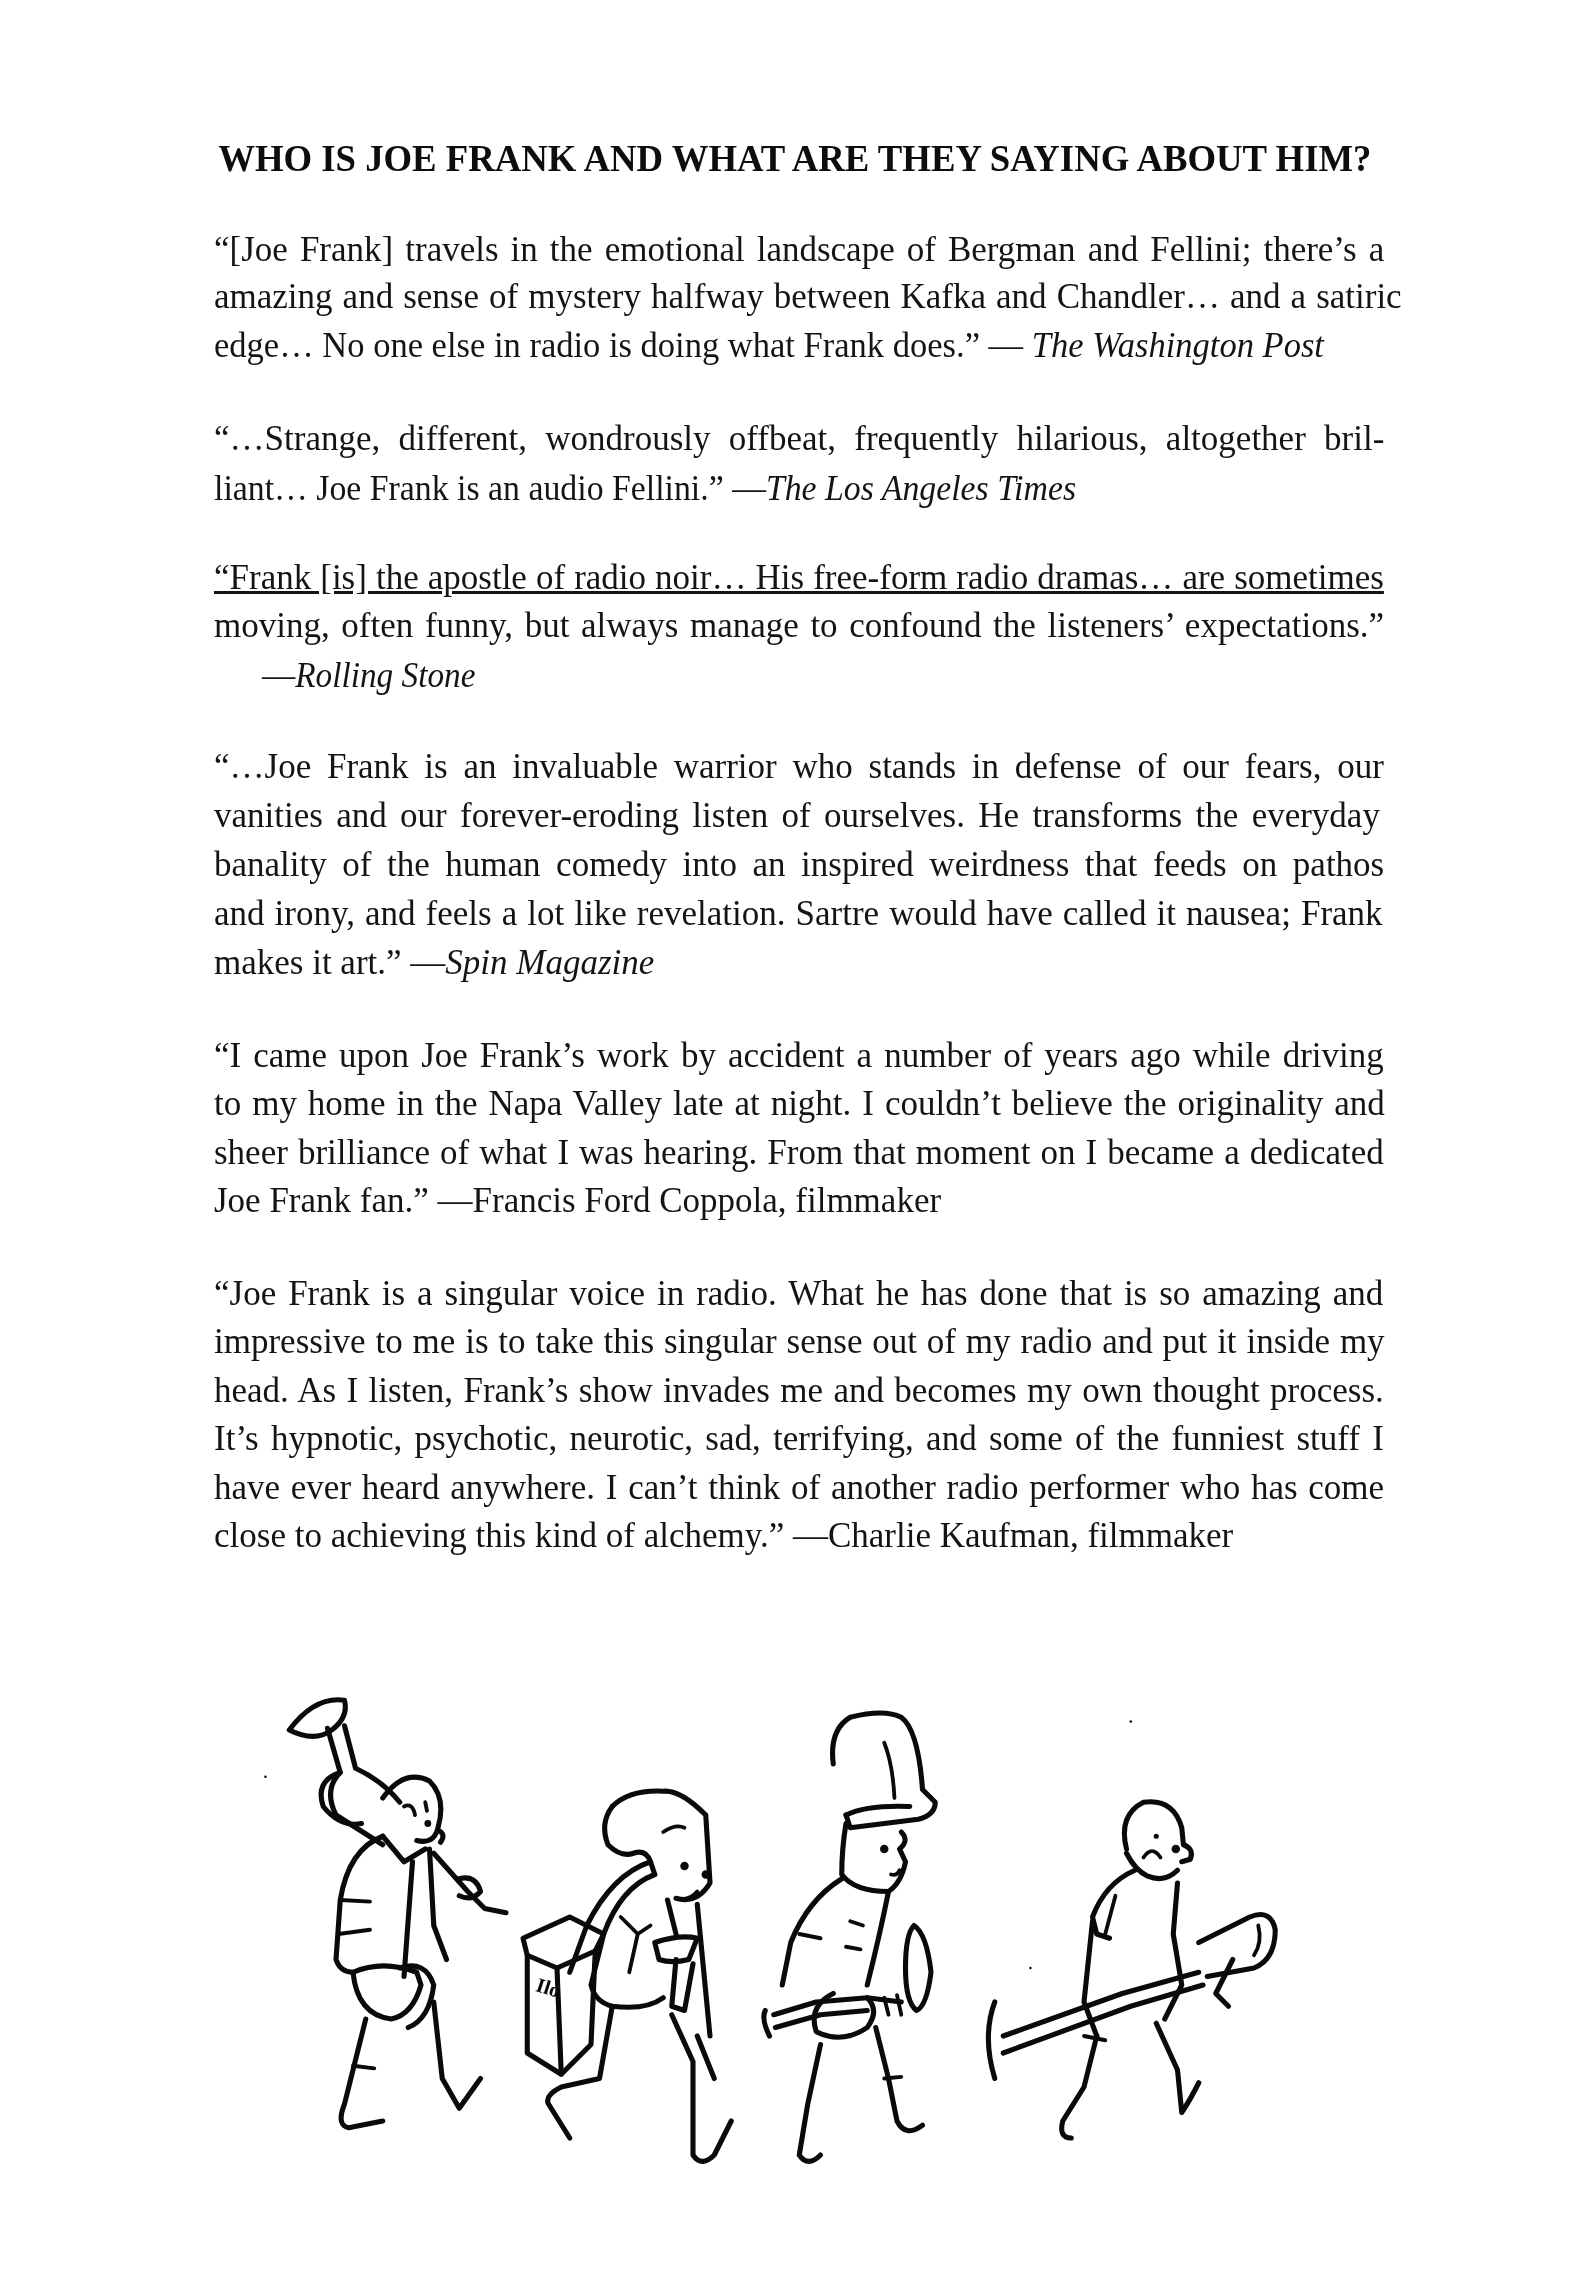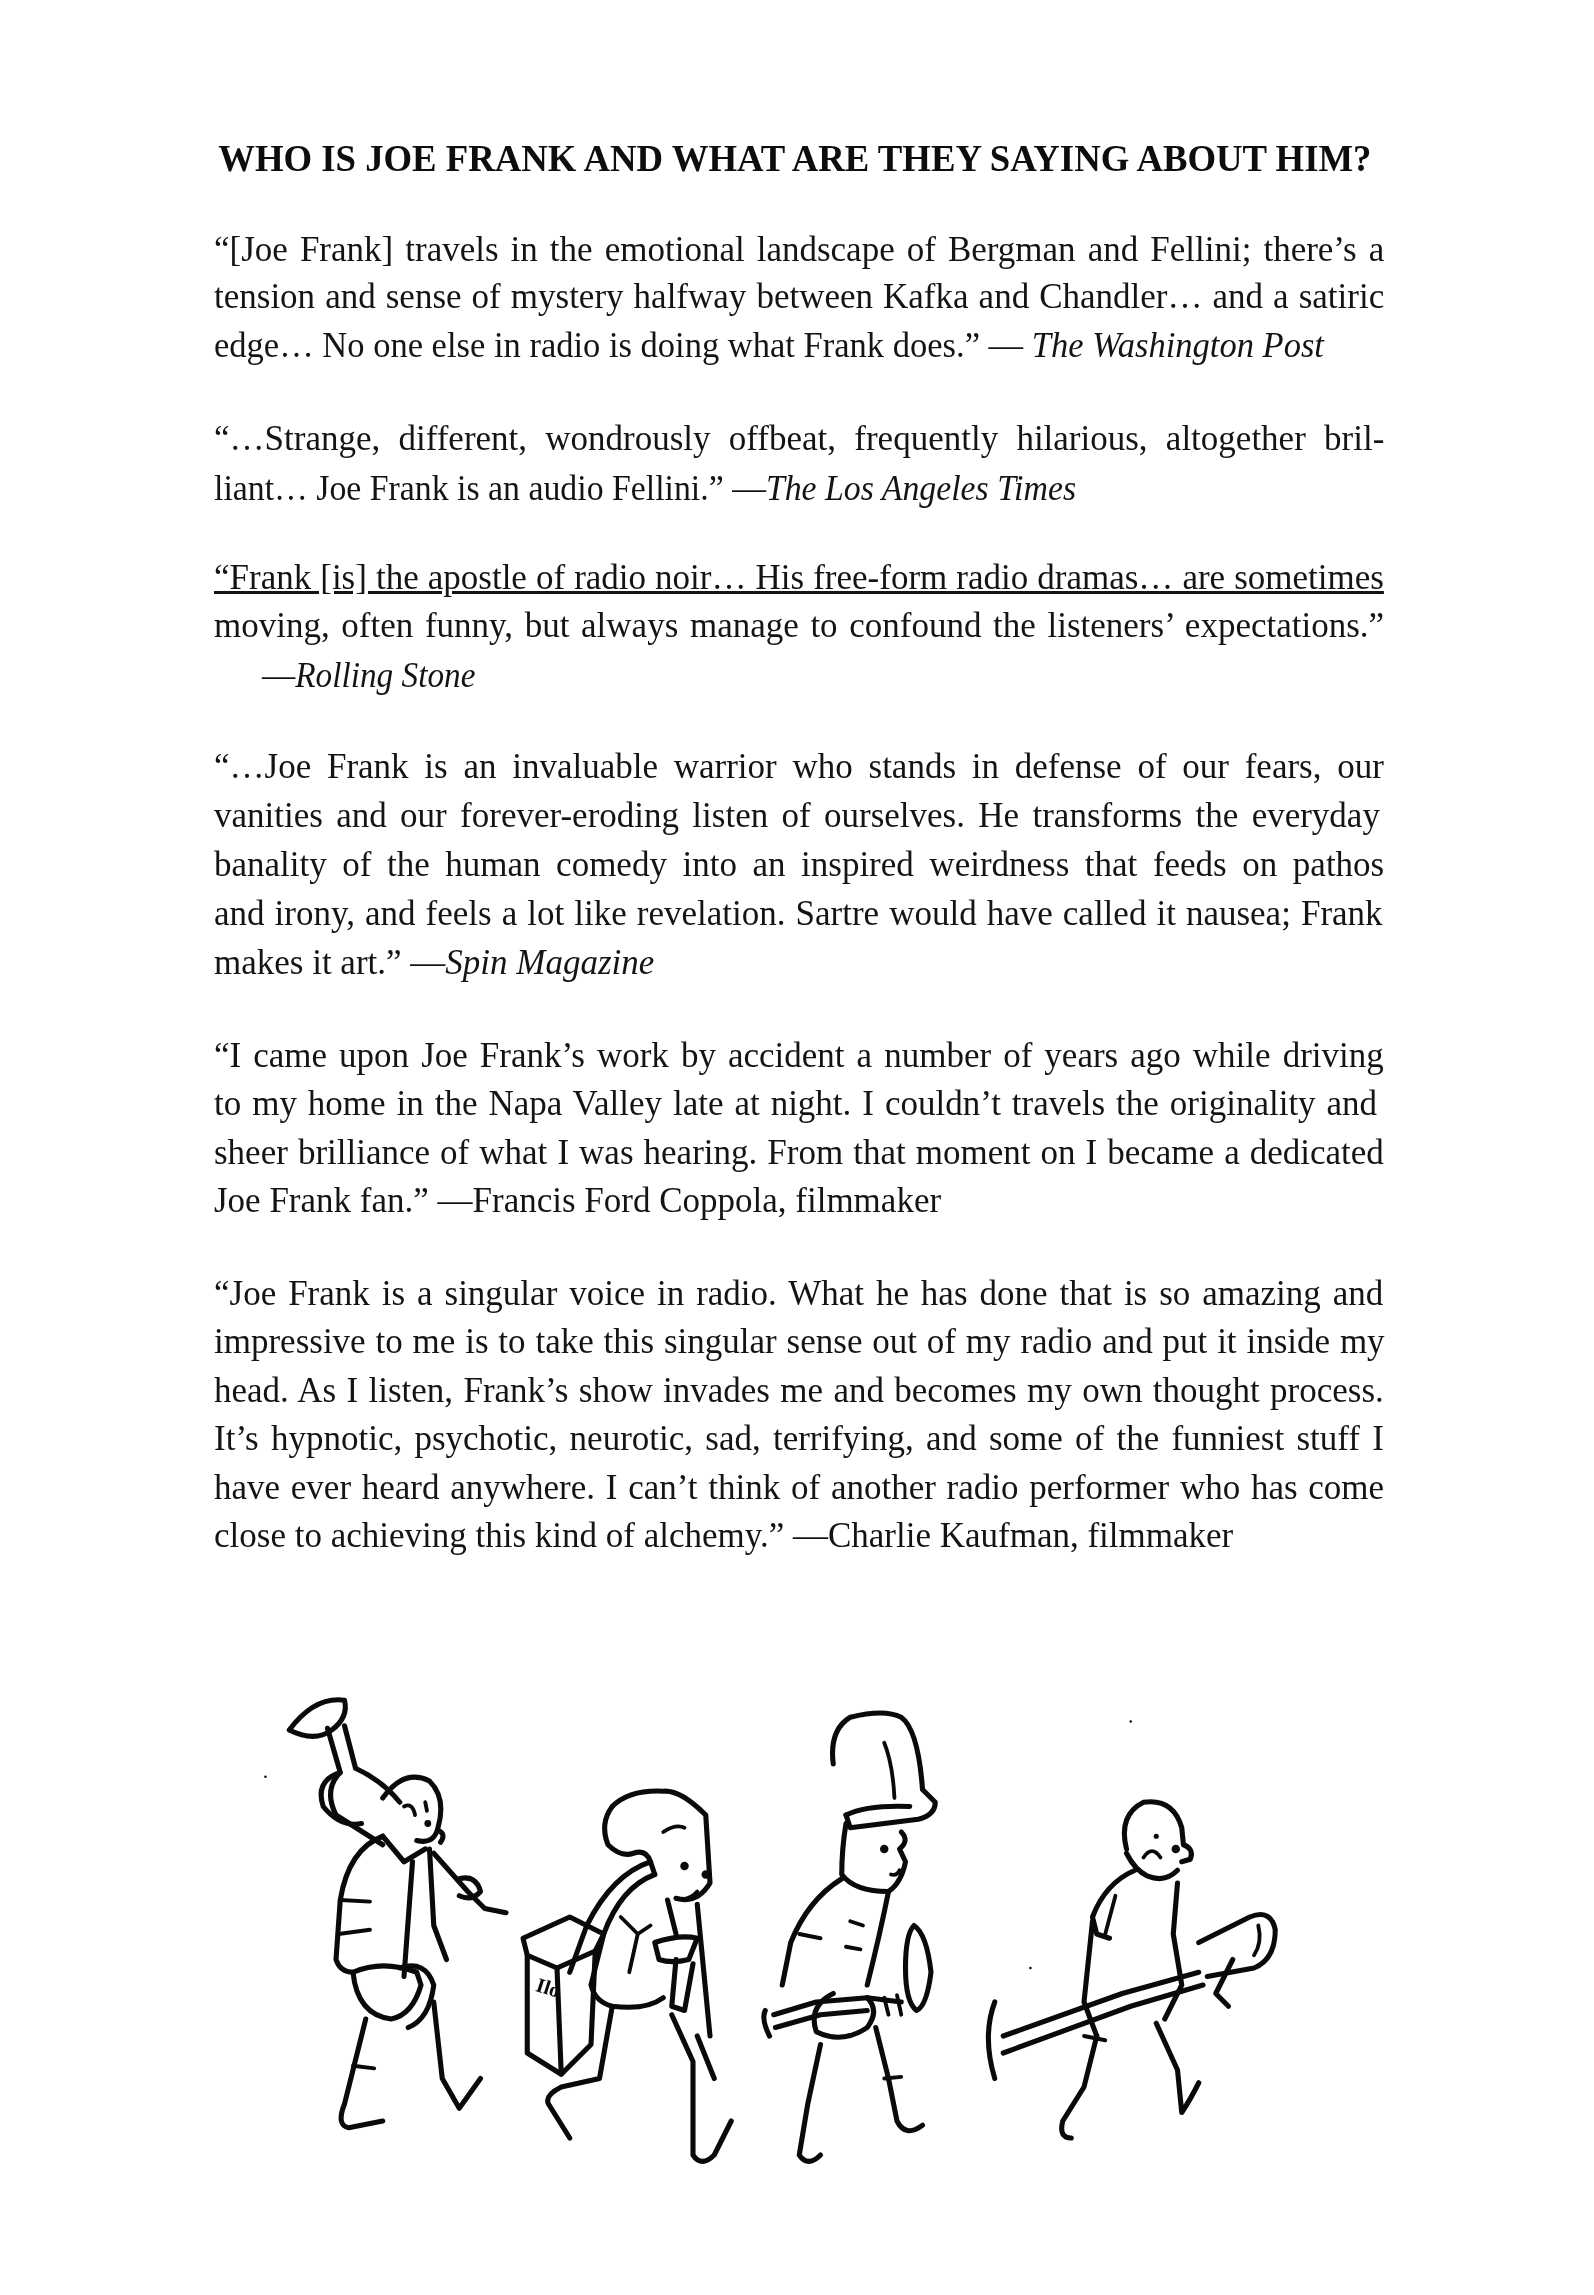--- a/index.html
+++ b/index.html
@@ -24,21 +24,21 @@
 </style>
 </head>
 <body>
 
 <div class="page">
 
   <div class="heading" style="transform: scaleX(0.9928);">WHO IS JOE FRANK AND WHAT ARE THEY SAYING ABOUT HIM?</div>
 
   <div>
     <div class="line" style="top: 228px; word-spacing: 3.3px;">“[Joe Frank] travels in the emotional landscape of Bergman and Fellini; there’s a</div>
-    <div class="line" style="top: 275px; word-spacing: 1.3px;">tension and sense of mystery halfway between Kafka and Chandler… and a satiric</div>
+    <div class="line" style="top: 275px; word-spacing: 1.3px;">amazing and sense of mystery halfway between Kafka and Chandler… and a satiric</div>
     <div class="line" style="top: 324px; transform: scaleX(0.9863);"><span>edge… No one else in radio is doing what Frank does.” — </span><i>The Washington Post</i></div>
   </div>
 
   <div>
     <div class="line" style="top: 417px; word-spacing: 9.5px;">“…Strange, different, wondrously offbeat, frequently hilarious, altogether bril-</div>
     <div class="line" style="top: 467px; transform: scaleX(0.9656);"><span>liant… Joe Frank is an audio Fellini.” —</span><i>The Los Angeles Times</i></div>
   </div>
 
   <div>
     <div class="line" style="top: 556px; word-spacing: 0.3px; text-decoration: underline;">“Frank [is] the apostle of radio noir…  His free-form radio dramas… are sometimes</div>
@@ -49,21 +49,21 @@
   <div>
     <div class="line" style="top: 745px; word-spacing: 7px;">“…Joe Frank is an invaluable warrior who stands in defense of our fears, our</div>
     <div class="line" style="top: 794px; word-spacing: 4.6px;">vanities and our forever-eroding listen of ourselves.  He transforms the everyday</div>
     <div class="line" style="top: 843px; word-spacing: 6.8px;">banality of the human comedy into an inspired weirdness that feeds on pathos</div>
     <div class="line" style="top: 892px; word-spacing: 1.3px;">and irony, and feels a lot like revelation.  Sartre would have called it nausea; Frank</div>
     <div class="line" style="top:941px"><span>makes it art.” —</span><i>Spin Magazine</i></div>
   </div>
 
   <div>
     <div class="line" style="top: 1034px; word-spacing: 3.3px;">“I came upon Joe Frank’s work by accident a number of years ago while driving</div>
-    <div class="line" style="top: 1082px; word-spacing: 2.2px;">to my home in the Napa Valley late at night. I couldn’t travels the originality and</div>
+    <div class="line" style="top: 1082px; word-spacing: 2.2px;">to my home in the Napa Valley late at night. I couldn’t believe the originality and</div>
     <div class="line" style="top: 1131px; word-spacing: 1.3px;">sheer brilliance of what I was hearing. From that moment on I became a dedicated</div>
     <div class="line" style="top:1179px">Joe Frank fan.” —Francis Ford Coppola, filmmaker</div>
   </div>
 
   <div>
     <div class="line" style="top: 1272px; word-spacing: 3.2px;">“Joe Frank is a singular voice in radio. What he has done that is so amazing and</div>
     <div class="line" style="top: 1320px; word-spacing: 1.1px;">impressive to me is to take this singular sense out of my radio and put it inside my</div>
     <div class="line" style="top: 1369px; word-spacing: 1.6px;">head. As I listen, Frank’s show invades me and becomes my own thought process.</div>
     <div class="line" style="top: 1417px; word-spacing: 3.5px;">It’s hypnotic, psychotic, neurotic, sad, terrifying, and some of the funniest stuff I</div>
     <div class="line" style="top: 1466px; word-spacing: 2px;">have ever heard anywhere. I can’t think of another radio performer who has come</div>

